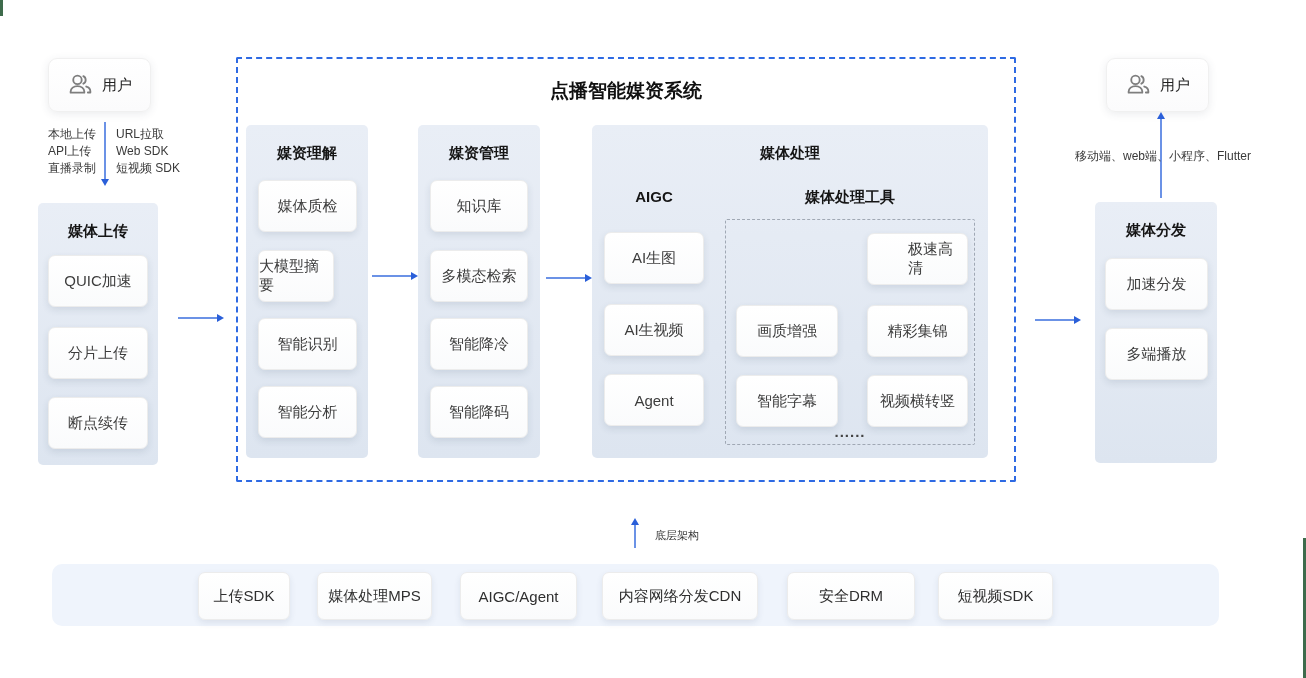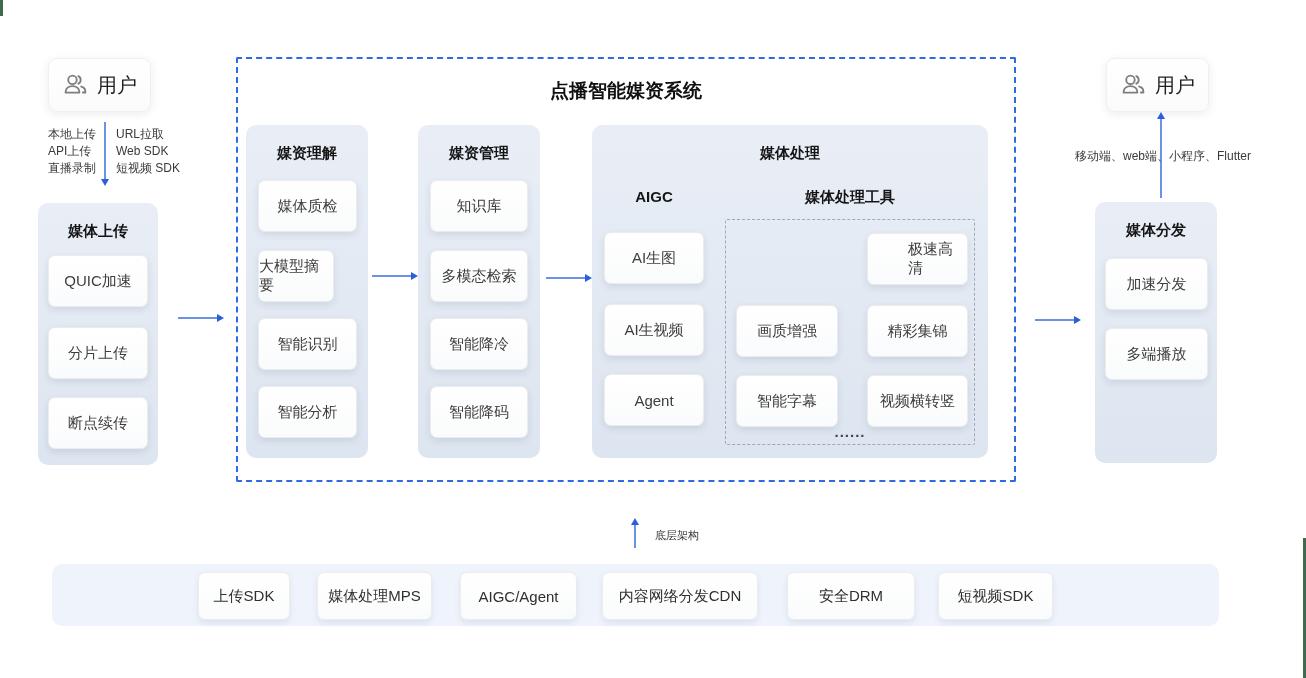--- a/index.html
+++ b/index.html
@@ -8,38 +8,38 @@
   .stage { position:relative; width:1306px; height:678px; background:#fff; }
 
   
   .green-tl { position:absolute; left:0; top:0; width:3px; height:16px; background:#3e6b4c; }
   .green-br { position:absolute; left:1303px; top:538px; width:3px; height:140px; background:#3e6b4c; }
 
   
   .user-box { position:absolute; width:103px; height:54px; background:linear-gradient(180deg,#ffffff,#fbfbfc);
               border:1px solid #f0f0f0; border-radius:9px; box-shadow:0 2px 8px rgba(60,70,90,.10);
               display:flex; align-items:center; justify-content:center; gap:8px; }
-  .user-box .lbl { font-size:20px; color:#1f1f1f; }
+  .user-box .lbl { font-size:15px; color:#1f1f1f; }
   .user-box svg { display:block; }
 
   
   .arr-r { position:absolute; height:2px; background:#6b92e6; }
   .arr-r::after { content:""; position:absolute; right:-6px; top:-3px;
                   border-left:7px solid #2a5fd9; border-top:4px solid transparent; border-bottom:4px solid transparent; }
   .arr-v { position:absolute; width:2px; background:#6b92e6; }
   .arr-v.up::after { content:""; position:absolute; top:-6px; left:-3px;
                   border-bottom:7px solid #2a5fd9; border-left:4px solid transparent; border-right:4px solid transparent; }
   .arr-v.down::after { content:""; position:absolute; bottom:-6px; left:-3px;
                   border-top:7px solid #2a5fd9; border-left:4px solid transparent; border-right:4px solid transparent; }
 
   
   .small-note { position:absolute; font-size:12px; line-height:17px; color:#3a3a3a; white-space:pre-line; }
 
   
-  .panel { position:absolute; background:linear-gradient(180deg,#e9eef6,#dde5f0); border-radius:10px; }
+  .panel { position:absolute; background:linear-gradient(180deg,#e9eef6,#dde5f0); border-radius:5px; }
   .panel-title { position:absolute; left:0; right:0; top:19px; text-align:center;
                  font-size:15px; font-weight:bold; color:#151515; }
 
   
   .card { position:absolute; background:linear-gradient(180deg,#ffffff,#fafbfc); border:1px solid #ececec;
           border-radius:7px; box-shadow:0 3px 7px rgba(50,70,100,.12);
           display:flex; align-items:center; justify-content:center;
           font-size:15px; color:#3d3d3d; }
 
   

